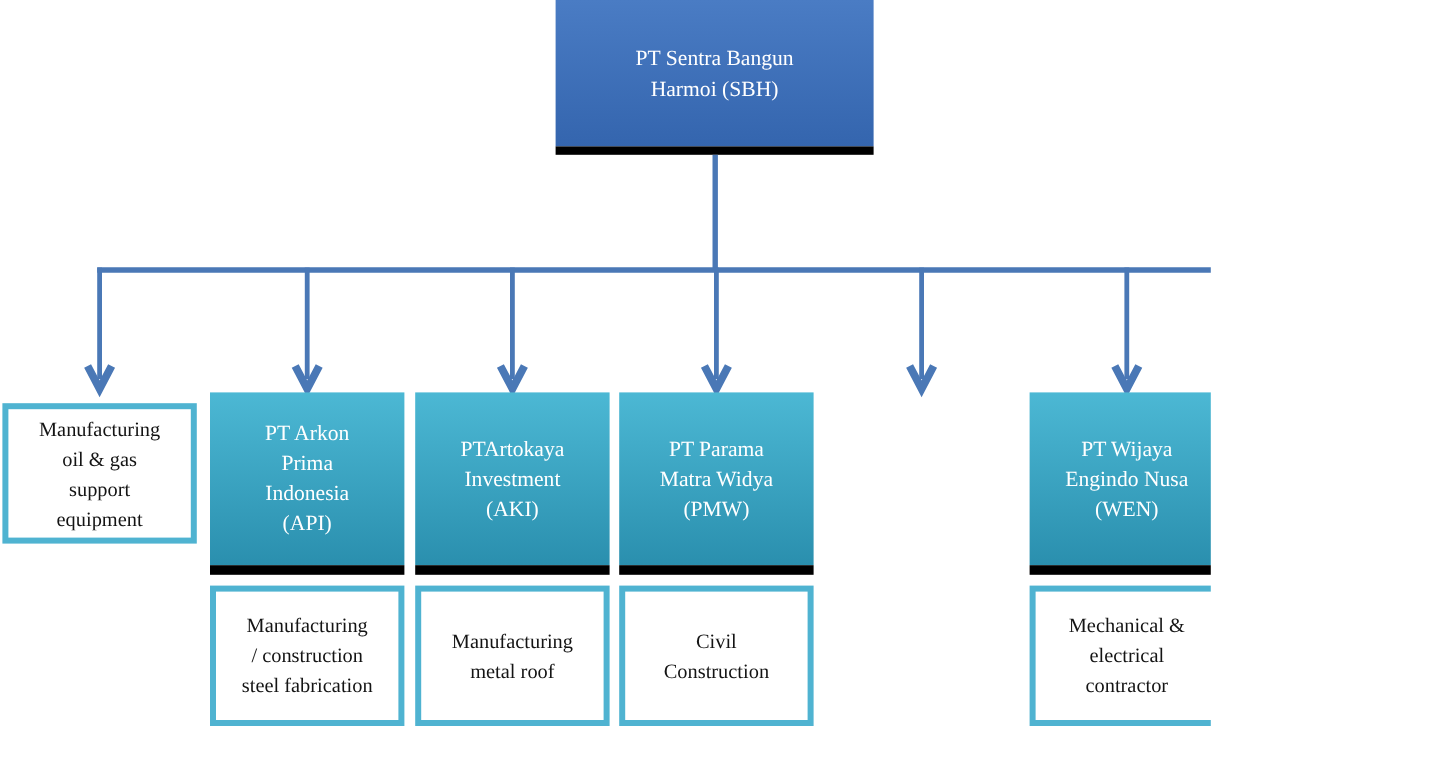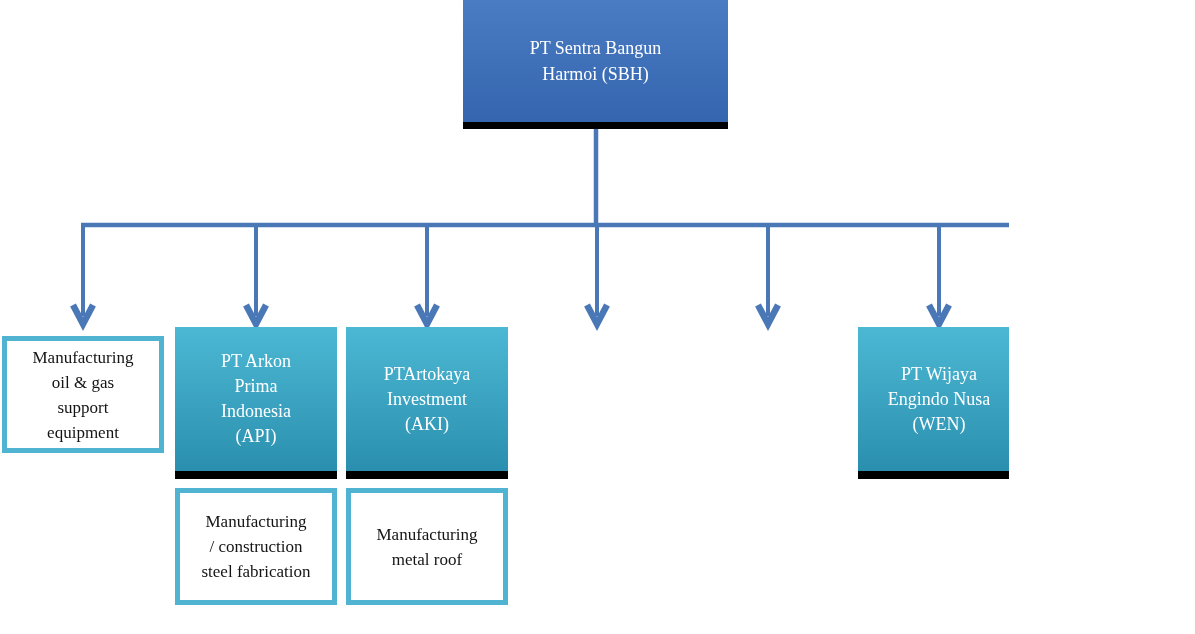--- a/index.html
+++ b/index.html
@@ -177,28 +177,44 @@
       <div class="box-text">PTArtokaya
 Investment
 (AKI)</div>
     </div>
     <div class="desc-box">
       <div class="box-text">Manufacturing
 metal roof</div>
     </div>
   </div>
 
+  <div class="col" style="left:516px">
+    <div class="name-box">
+      <div class="box-text">PT Parama
+Matra Widya
+(PMW)</div>
+    </div>
+    <div class="desc-box">
+      <div class="box-text">Civil
+Construction</div>
+    </div>
+  </div>
 
 
   <div class="col" style="left:858px">
     <div class="name-box">
       <div class="box-text">PT Wijaya
 Engindo Nusa
 (WEN)</div>
     </div>
+    <div class="desc-box">
+      <div class="box-text">Mechanical &amp;
+electrical
+contractor</div>
+    </div>
   </div>
 
   <div class="col" style="left:1031px">
     <div class="desc-box">
       <div class="box-text">Investment</div>
     </div>
   </div>
 
 </div>
 

